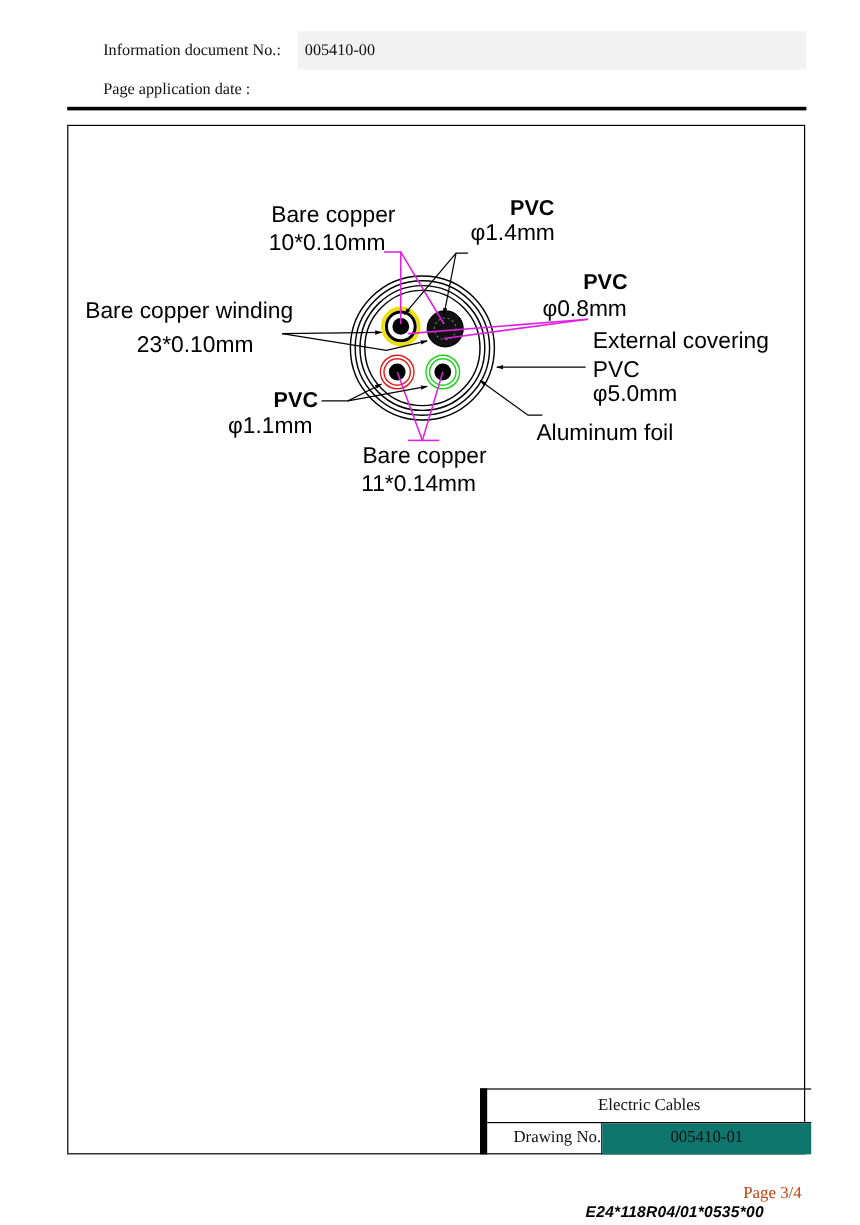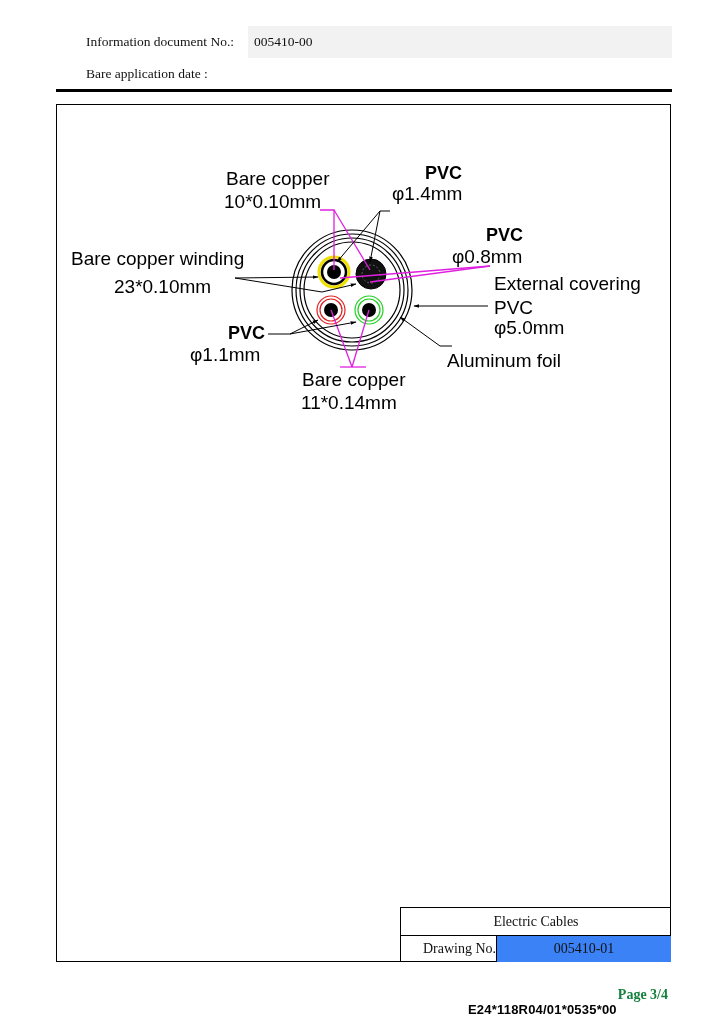--- a/index.html
+++ b/index.html
@@ -15,40 +15,40 @@
     .hdr .valbox { position: absolute; left: 192px; top: 0; width: 424px; height: 32px; background: #f2f2f2; }
     .hdr .val { position: absolute; left: 6px; top: 8px; font-size: 13.5px; color: #111; }
     .hdr-rule { position: absolute; left: 56px; top: 89px; width: 616px; height: 3px; background: #000; }
 
     .frame { position: absolute; left: 56px; top: 104px; width: 613px; height: 856px; border: 1.5px solid #000; }
 
     .drawing { position: absolute; left: 0; top: 0; width: 717px; height: 1021px; }
     .drawing text { font-family: "Liberation Sans", "DejaVu Sans", sans-serif; fill: #000; }
     .drawing text.bold { font-weight: bold; }
 
-    .titleblock { position: absolute; left: 400px; top: 907px; width: 270px; height: 54px; border-left: 1px solid #000000; border-top: 1px solid #000; }
+    .titleblock { position: absolute; left: 400px; top: 907px; width: 270px; height: 54px; border-left: 6px solid #000000; border-top: 1px solid #000; }
     .tb-title { position: absolute; left: 0; top: 0; width: 270px; height: 27px; border-bottom: 1px solid #000; text-align: center; font-size: 14px; line-height: 27px; color: #111; }
     .tb-lbl { position: absolute; left: 0; top: 28px; width: 95px; height: 26px; border-right: 1px solid #000; text-align: right; font-size: 14px; line-height: 26px; color: #111; }
-    .tb-val { position: absolute; left: 96px; top: 28px; width: 174px; height: 26px; background: #3b82f6; text-align: center; font-size: 14px; line-height: 26px; color: #111; }
+    .tb-val { position: absolute; left: 96px; top: 28px; width: 174px; height: 26px; background: #0f766e; text-align: center; font-size: 14px; line-height: 26px; color: #111; }
 
-    .page-no { position: absolute; right: 49px; top: 987px; font-size: 14px; color: #15803d; font-weight: bold; }
-    .doc-code { position: absolute; left: 468px; top: 1002px; font-size: 13px; font-weight: bold; letter-spacing: 0.2px; color: #000; }
+    .page-no { position: absolute; right: 49px; top: 987px; font-size: 14px; color: #c2410c; }
+    .doc-code { position: absolute; left: 488px; top: 1002px; font-size: 13px; font-weight: bold; letter-spacing: 0.2px; color: #000; font-style: italic; }
   </style>
 </head>
 <body>
 
 <div class="hdr serif">
   <div class="row r1">
     <span class="lbl">Information document No.:</span>
     <div class="valbox">
       <span class="val">005410-00</span>
     </div>
   </div>
   <div class="row r2">
-    <span class="lbl">Bare application date :</span>
+    <span class="lbl">Page application date :</span>
   </div>
 </div>
 <div class="hdr-rule"></div>
 
 <div class="frame"></div>
 
 <svg class="drawing" viewBox="0 0 717 1021" width="717" height="1021">
   <defs>
     <marker id="arr" viewBox="0 0 10 10" refX="9" refY="5" markerWidth="6" markerHeight="6" orient="auto-start-reverse">
       <path d="M0,2 L10,5 L0,8 z" fill="#000"></path>

